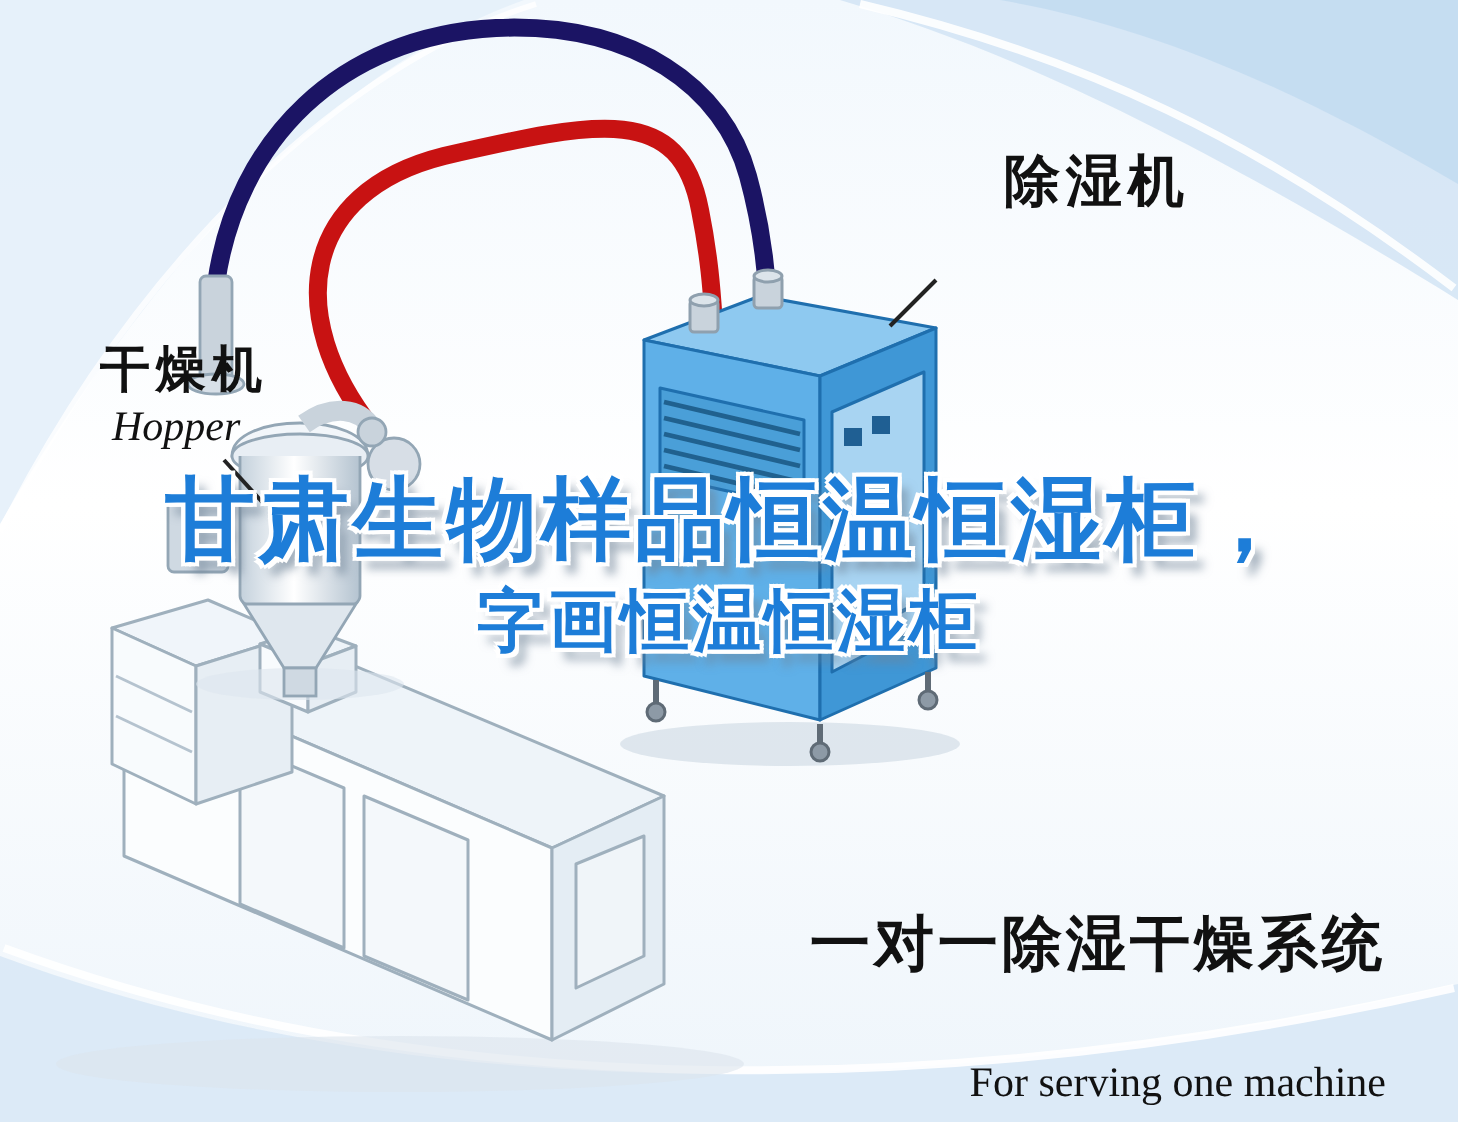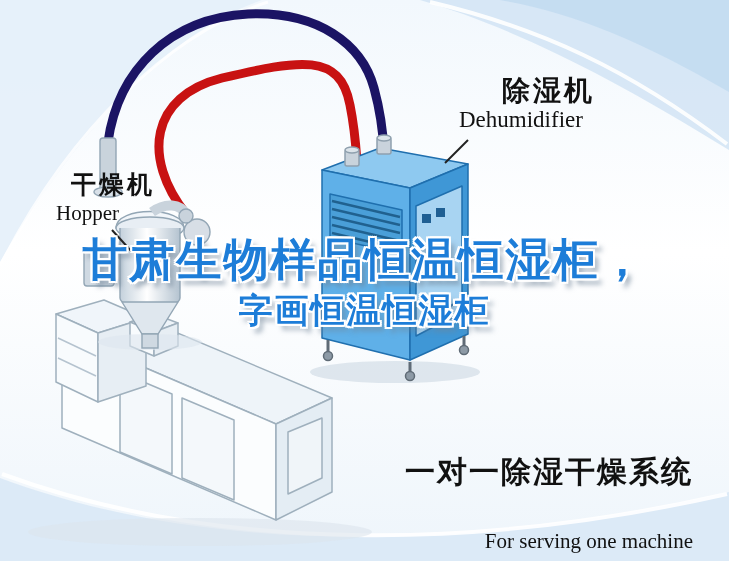--- a/index.html
+++ b/index.html
@@ -6,22 +6,22 @@
   .stage{
     position:relative;width:729px;height:561px;overflow:hidden;
     background:#ffffff;
     font-family:"Liberation Sans",sans-serif;
   }
   .art{position:absolute;left:0;top:0;}
   .cn-label{position:absolute;font-weight:bold;color:#111;letter-spacing:3px;white-space:nowrap;}
   .en-label{position:absolute;font-family:"Liberation Serif",serif;color:#111;white-space:nowrap;}
   .dehum-cn{left:502px;top:72px;font-size:28px;}
   .dehum-en{left:459px;top:107px;font-size:23px;}
-  .hopper-cn{left:50px;top:168px;font-size:25px;margin-left:21px;}
-  .hopper-en{left:56px;top:201px;font-size:21px;}
+  .hopper-cn{left:50px;top:168px;font-size:25px;}
+  .hopper-en{left:56px;top:201px;font-size:21px;font-style:italic;}
   .title-line{
     position:absolute;left:0;right:0;text-align:center;
     font-weight:bold;color:#1d7dd8;letter-spacing:2px;white-space:nowrap;
     text-shadow:
       -2px -2px 0 #fff, 0 -2px 0 #fff, 2px -2px 0 #fff,
       -2px 0 0 #fff, 2px 0 0 #fff,
       -2px 2px 0 #fff, 0 2px 0 #fff, 2px 2px 0 #fff,
       5px 6px 5px rgba(110,130,150,0.65);
   }
   .title-line1{top:230px;font-size:45px;}
@@ -140,21 +140,20 @@
       <circle cx="464" cy="350" r="4.5" fill="#8d9aa6" stroke="#5f6b76"></circle>
     </g>
 
     <g stroke="#222" stroke-width="2">
       <line x1="468" y1="140" x2="445" y2="163"></line>
       <line x1="112" y1="230" x2="132" y2="252"></line>
     </g>
   </svg>
 
   <div class="cn-label dehum-cn">除湿机</div>
-  <div class="en-label dehum-en">Dehumidifier</div>
   <div class="cn-label hopper-cn">干燥机</div>
   <div class="en-label hopper-en">Hopper</div>
 
   <div class="title-line title-line1">甘肃生物样品恒温恒湿柜，</div>
   <div class="title-line title-line2">字画恒温恒湿柜</div>
 
   <div class="caption-cn">一对一除湿干燥系统</div>
   <div class="caption-en">For serving one machine</div>
 
 </div>

